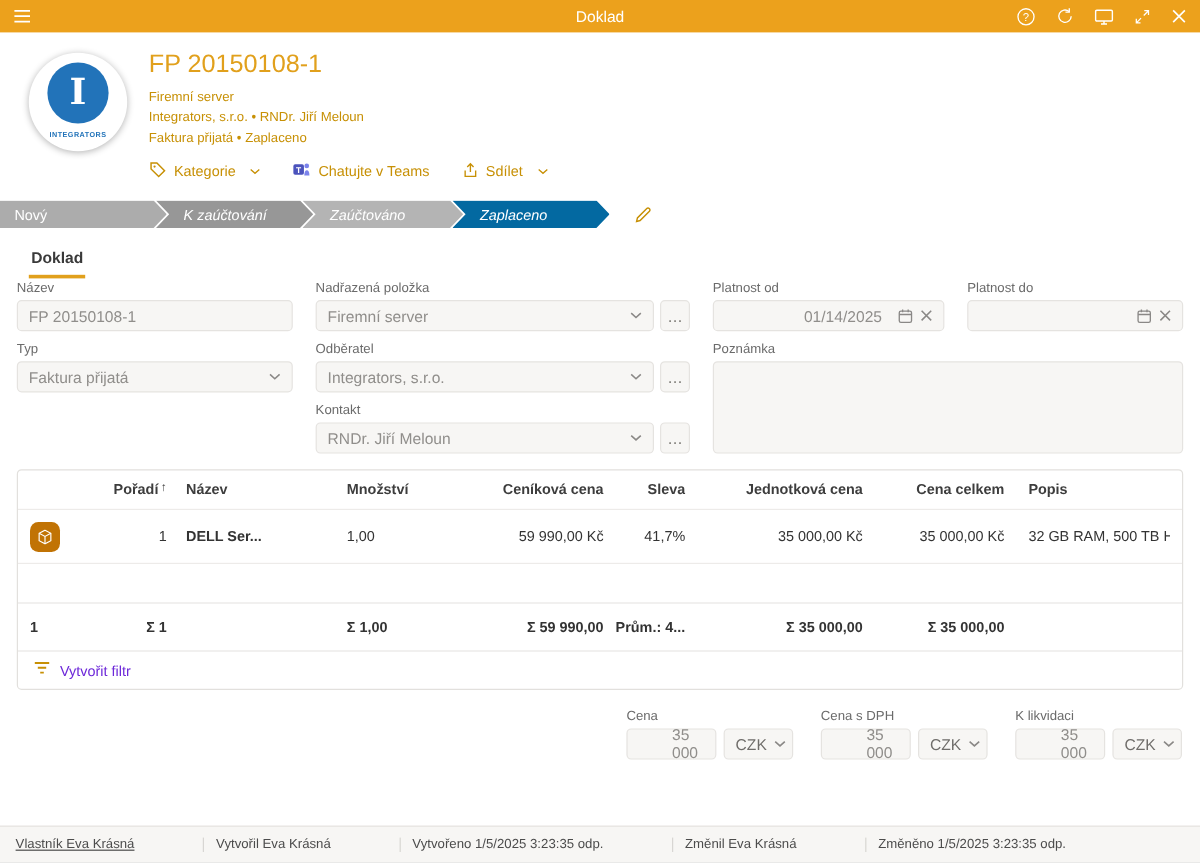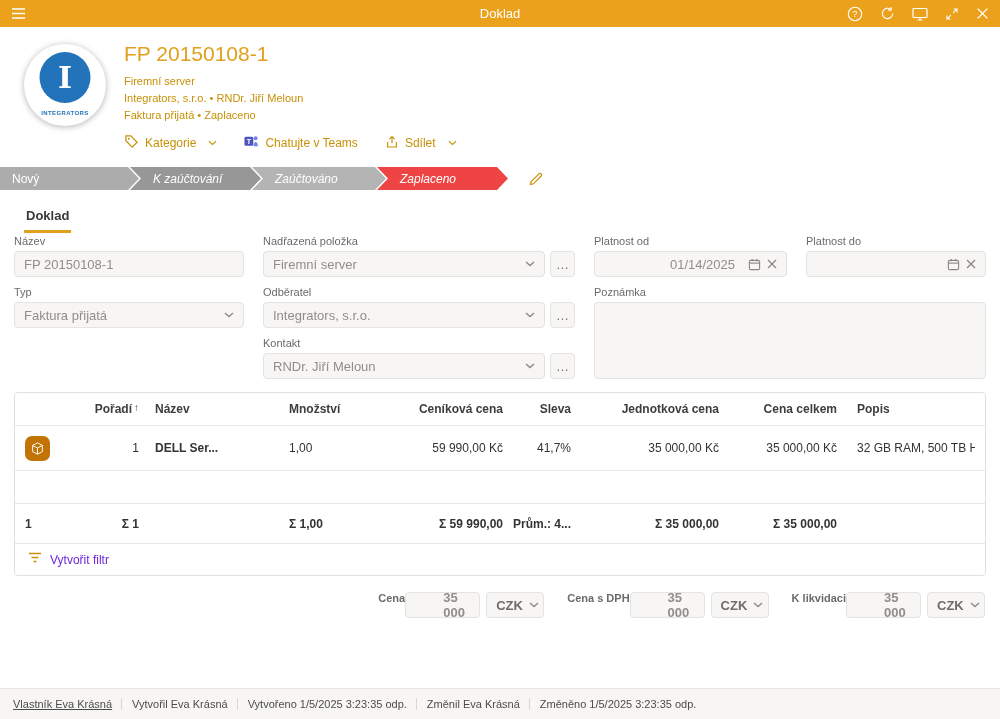--- a/index.html
+++ b/index.html
@@ -23,21 +23,21 @@
   .sub { font-size:11px; color:#C79005; line-height:17px; }
   .actions { margin-top:10px; display:flex; gap:27px; }
   .action { display:inline-flex; align-items:center; gap:6px; color:#C79005; font-size:12px; cursor:pointer; }
 
   
   .stagebar { margin-top:11px; display:flex; align-items:center; height:23px; flex-shrink:0; }
   .stage { height:23px; display:flex; align-items:center; padding:0 14px 0 12px; color:#fff; font-size:12px; cursor:pointer; white-space:nowrap;
            clip-path:polygon(0 0,calc(100% - 11px) 0,100% 50%,calc(100% - 11px) 100%,0 100%,11px 50%); }
   .stage:first-child { clip-path:polygon(0 0,calc(100% - 11px) 0,100% 50%,calc(100% - 11px) 100%,0 100%); }
   .stage + .stage { margin-left:-9px; padding-left:23px;font-style:italic; }
-  .s1 { background:#ACACAC; } .s2 { background:#979797; } .s3 { background:#B4B4B4; } .s4 { background:#ef4444; }
+  .s1 { background:#ACACAC; } .s2 { background:#979797; } .s3 { background:#B4B4B4; } .s4 { background:#0369a1; }
   .edit-pencil { margin-left:20px; display:flex; align-items:center; cursor:pointer; }
 
   
   .tabbar { margin:16px 24px 0; }
   .tab { display:inline-block; padding:0 2px 7px; border-bottom:3px solid #E1A01C; font-size:13px; font-weight:bold; color:#3A3A3A; cursor:pointer; }
 
   .section-title { margin:19px 14px 10px; font-size:14px; color:#404040; }
 
   
   .form { margin:2px 14px 0; }
@@ -76,27 +76,27 @@
   .c-jedn { width:148px; text-align:right; }
   .c-celkem { width:118px; text-align:right; }
   .c-popis { flex:1; padding-left:20px; min-width:0; }
   .th { cursor:pointer; }
   .sort { font-size:10px; margin-left:2px; vertical-align:top; }
   .bold { font-weight:bold; }
   .item-icon { width:25px; height:25px; border-radius:7px; background:#C17304; display:flex; align-items:center; justify-content:center; }
 
   
   .totals { margin:16px 15px 0; display:flex; justify-content:flex-end; gap:23px; }
-  .total-group { display:flex; flex-direction:row;font-weight:bold; }
+  .total-group { display:flex; flex-direction:column; }
   .total-row { display:flex; gap:6px; }
   .total-input { width:75px; justify-content:flex-end;padding-left:37px; }
   .currency-select { width:58px; justify-content:space-between; color:#6F6D6A; cursor:pointer; }
 
   
-  .footer { margin-top:auto; height:31px; background:#F7F6F4; border-top:1px solid #E5E3E0; display:flex; align-items:center; padding:0 13px; font-size:11px; color:#4C4C4C; flex-shrink:0; }
+  .footer { margin-top:auto; height:31px; background:#F7F6F4; border-top:1px solid #E5E3E0; display:flex; align-items:center; padding:0 13px; font-size:11px; color:#4C4C4C; flex-shrink:0;gap:48px; }
   .f-item { white-space:nowrap; }
   .f-item + .f-item { margin-left:9px; padding-left:10px; border-left:1px solid #D8D6D3; }
   .f-link { text-decoration:underline; cursor:pointer; }
 </style>
 </head>
 <body>
 
 <div class="window">
 
   <div class="titlebar">

